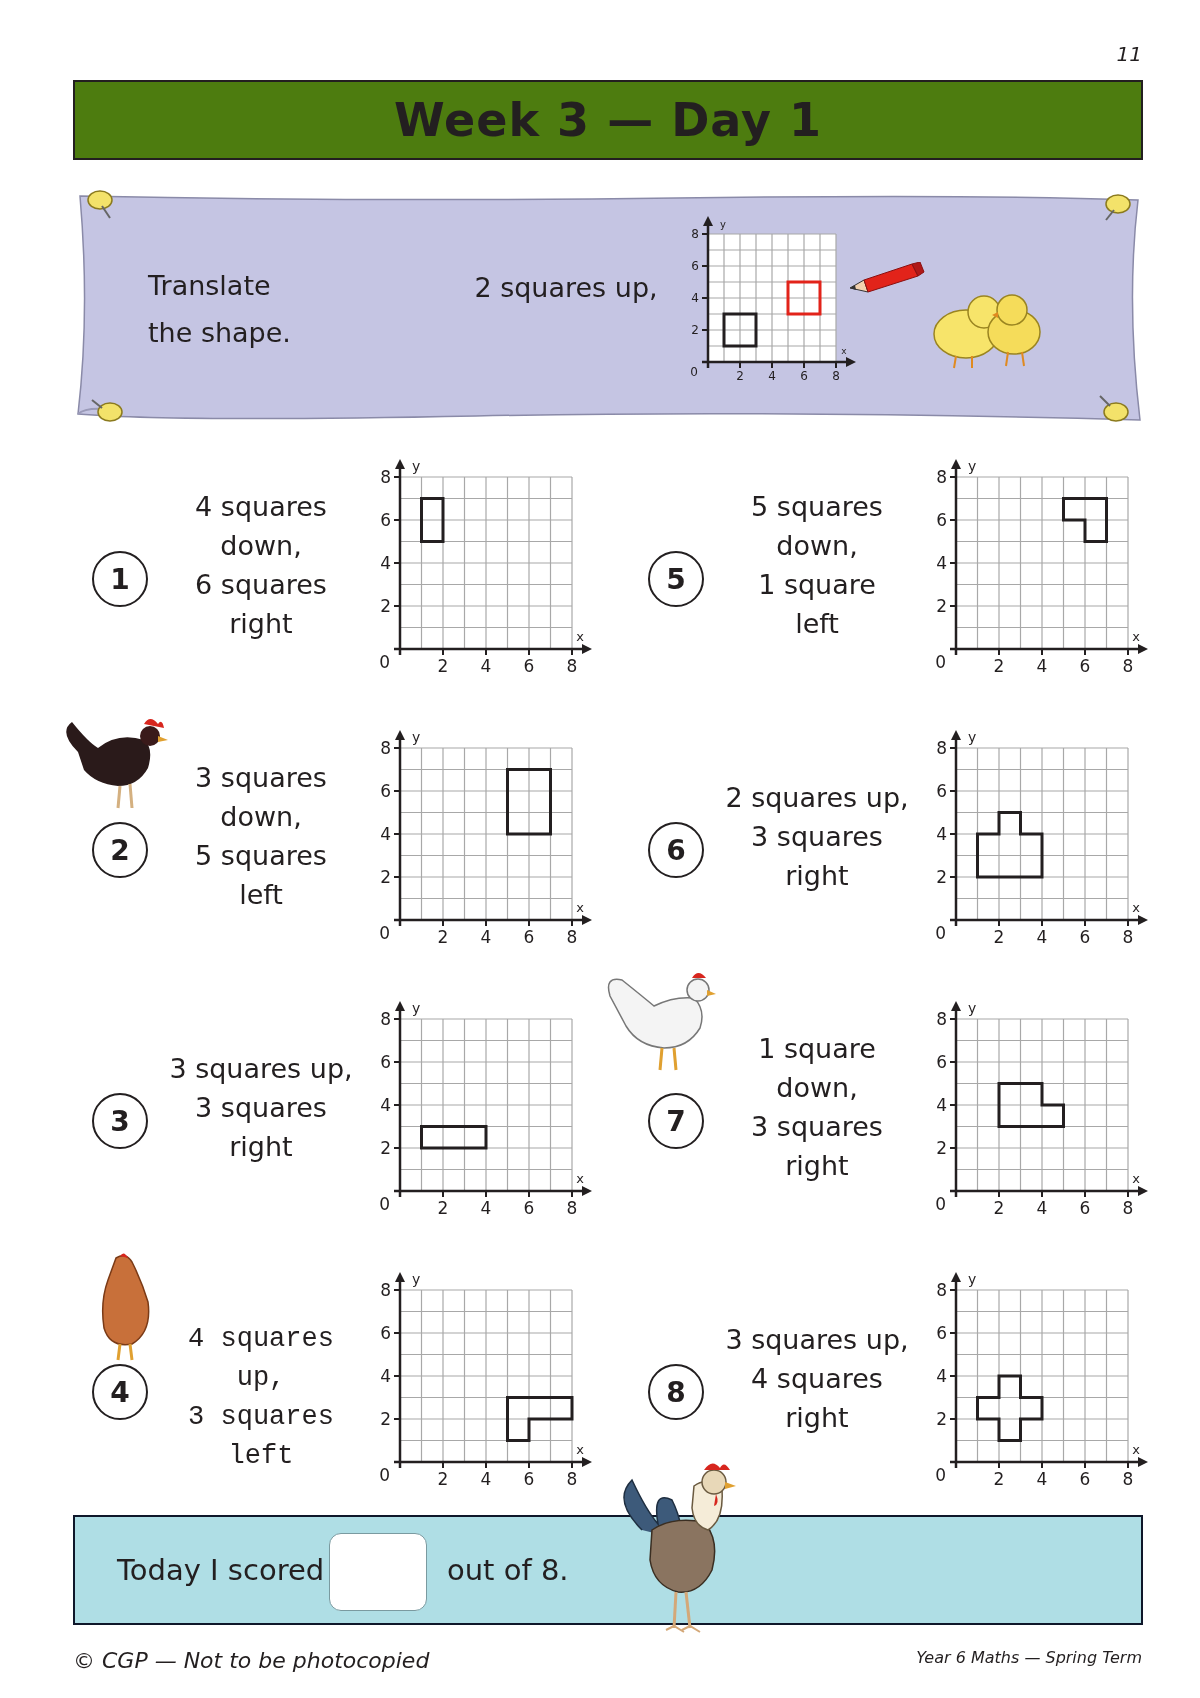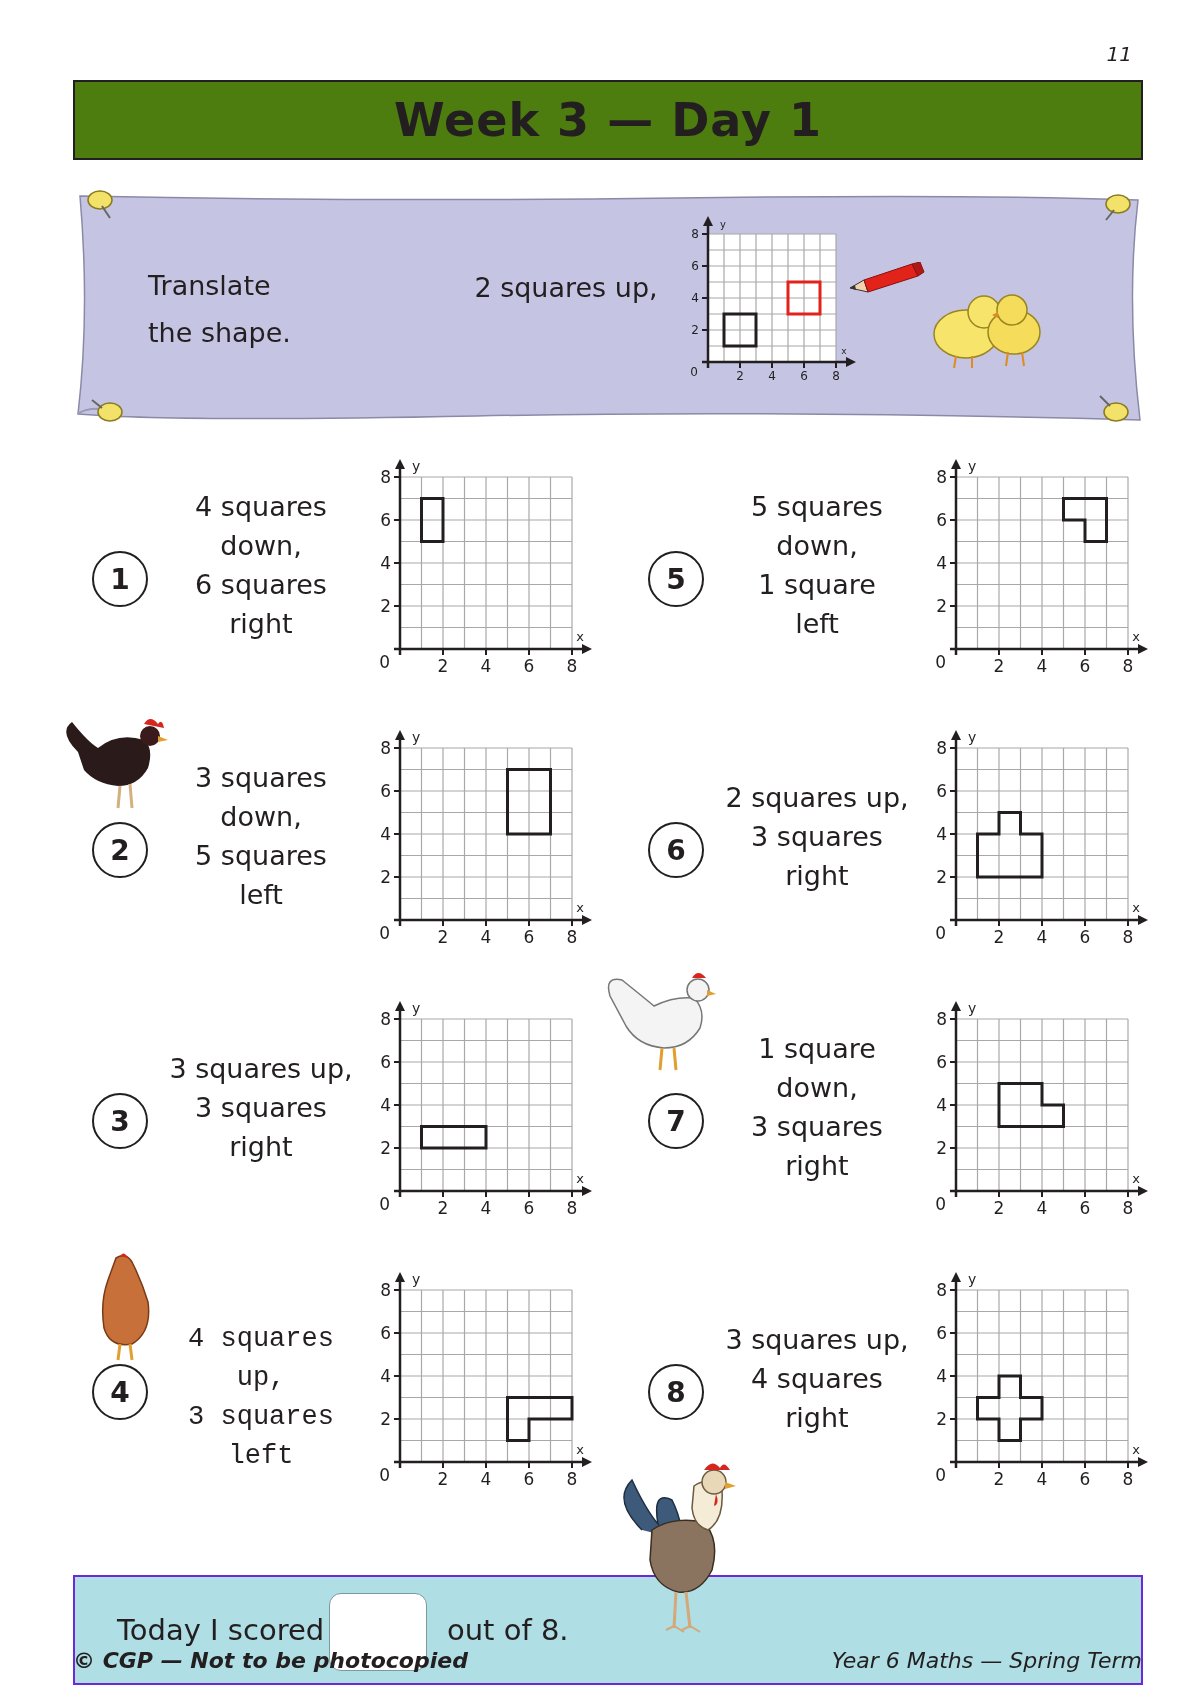--- a/index.html
+++ b/index.html
@@ -1,18 +1,18 @@
 <!DOCTYPE html>
 <html><head>
 <meta charset="utf-8">
 <style>
   html, body { margin: 0; padding: 0; background: #ffffff; }
   body { width: 1200px; height: 1698px; position: relative; overflow: hidden;
          font-family: "DejaVu Sans", sans-serif; color: #231f20; }
-  .page-num { position: absolute; right: 68px; top: 42px; font-style: italic; font-size: 20px; }
+  .page-num { position: absolute; right: 58px; top: 42px; font-style: italic; font-size: 20px; }
   .title-bar { position: absolute; left: 73px; top: 80px; width: 1070px; height: 80px;
                background: #4d7c0f; border: 2px solid #231f20; box-sizing: border-box;
                display: flex; align-items: center; justify-content: center; }
   .title-bar h1 { margin: 0; font-family: "DejaVu Sans", sans-serif; font-weight: bold; font-size: 46px; letter-spacing: 1px; }
 
   .banner { position: absolute; left: 76px; top: 192px; width: 1066px; height: 232px; }
   .banner svg.bg { position: absolute; left: 0; top: 0; }
   .banner .instr { position: absolute; left: 72px; top: 70px; font-size: 27px; line-height: 47px; }
   .banner .example-text { position: absolute; left: 370px; top: 76px; width: 240px; text-align: center; font-size: 27px; line-height: 39px; }
   .banner .example-grid { position: absolute; left: 600px; top: 20px; }
@@ -20,30 +20,30 @@
   .banner .chicks { position: absolute; left: 850px; top: 90px; }
   .pin { position: absolute; }
 
   .question { position: absolute; width: 560px; height: 270px; }
   .q-num { position: absolute; width: 56px; height: 56px; border: 2.5px solid #231f20; border-radius: 50%;
            box-sizing: border-box; display: flex; align-items: center; justify-content: center;
            font-weight: bold; font-size: 28px; background: #fff; }
   .q-text { position: absolute; width: 190px; text-align: center; font-size: 27px; line-height: 39px; }
   .q-grid { position: absolute; }
 
-  .score-bar { position: absolute; left: 73px; top: 1575px; width: 1070px; height: 110px; background: #afdee5;
-               border: 2px solid #6d28d9; box-sizing: border-box; }
+  .score-bar { position: absolute; left: 73px; top: 1515px; width: 1070px; height: 110px; background: #afdee5;
+               border: 2px solid #0f172a; box-sizing: border-box; }
   .score-bar .label1 { position: absolute; left: 42px; top: 36px; font-size: 29px; }
   .score-bar .box { position: absolute; left: 254px; top: 16px; width: 96px; height: 76px; background: #fff;
                     border: 1.5px solid #7a9aa0; border-radius: 12px; }
   .score-bar .label2 { position: absolute; left: 372px; top: 36px; font-size: 29px; }
   .rooster-big { position: absolute; left: 612px; top: 1460px; }
 
-  .footer-left { position: absolute; left: 73px; top: 1648px; font-style: italic; font-size: 22px; font-weight: bold; }
-  .footer-right { position: absolute; right: 58px; top: 1648px; font-style: italic; font-size: 22px; }
+  .footer-left { position: absolute; left: 73px; top: 1648px; font-style: italic; font-size: 22px; }
+  .footer-right { position: absolute; right: 58px; top: 1648px; font-style: italic; font-size: 16px; }
   .bird { position: absolute; }
 </style>
 </head>
 <body>
 
 <div class="page-num">11</div>
 
 <div class="title-bar">
   <h1>Week 3 — Day 1</h1>
 </div>

